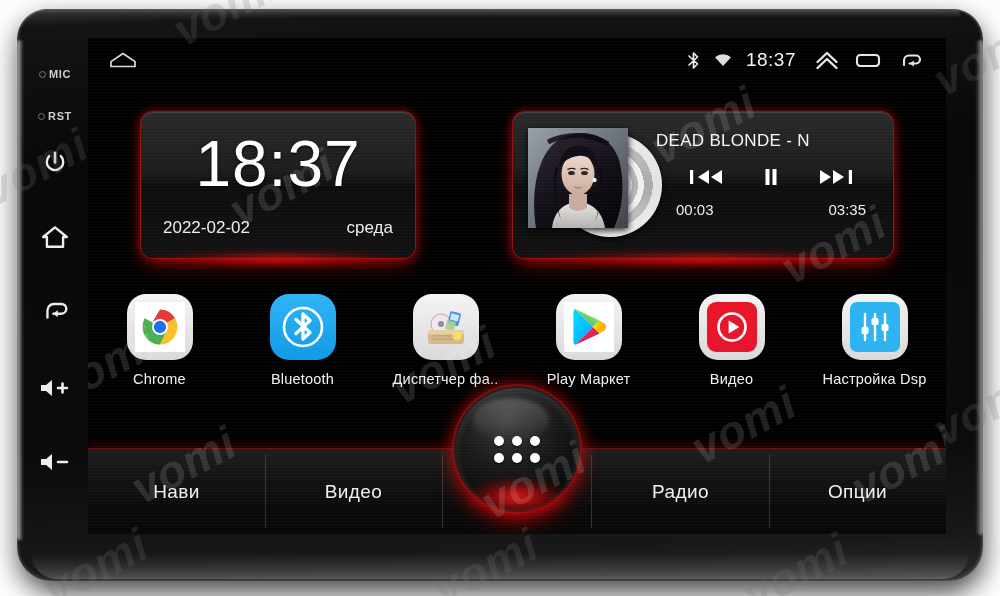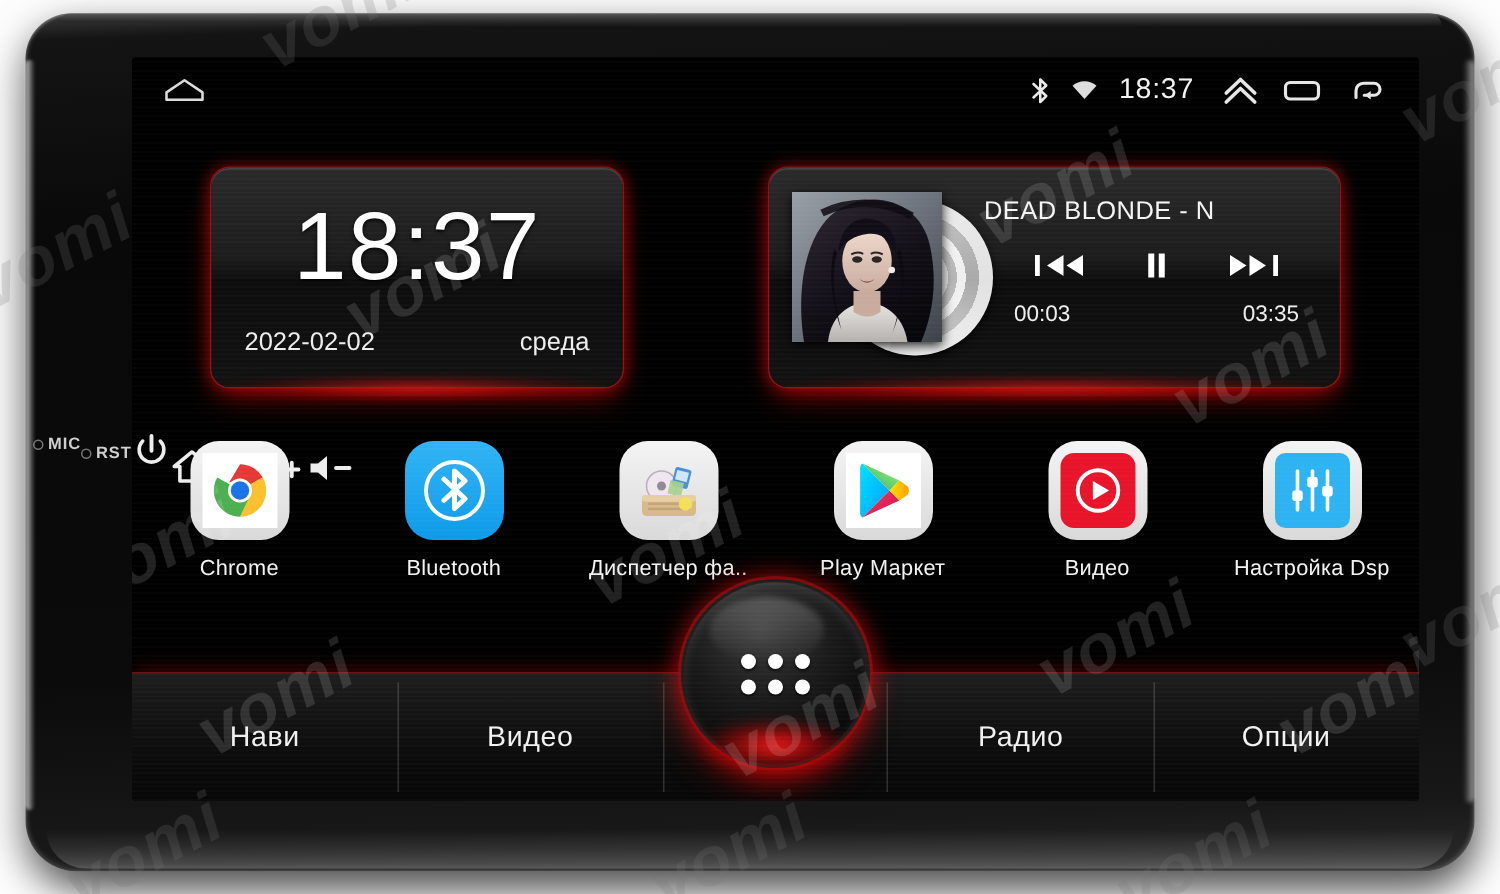--- a/index.html
+++ b/index.html
@@ -79,24 +79,24 @@
     right: 17px; top: 40px;
     width: 7px; height: 495px;
     border-radius: 4px;
     background: linear-gradient(270deg, rgba(200,200,200,.75), rgba(110,110,110,.05));
     filter: blur(1.3px);
   }
 
   
   .hw-col {
     position: absolute;
-    left: 22px; top: 32px;
+    left: 22px; top: 50px;
     width: 66px; height: 510px;
     display: flex;
-    flex-direction: row;
+    flex-direction: column;
     align-items: center;
     z-index: 6;
   }
   .hw-btn {
     color: #e9e9e9;
     display: flex;
     align-items: center;
     justify-content: center;
     width: 60px;
     user-select: none;

